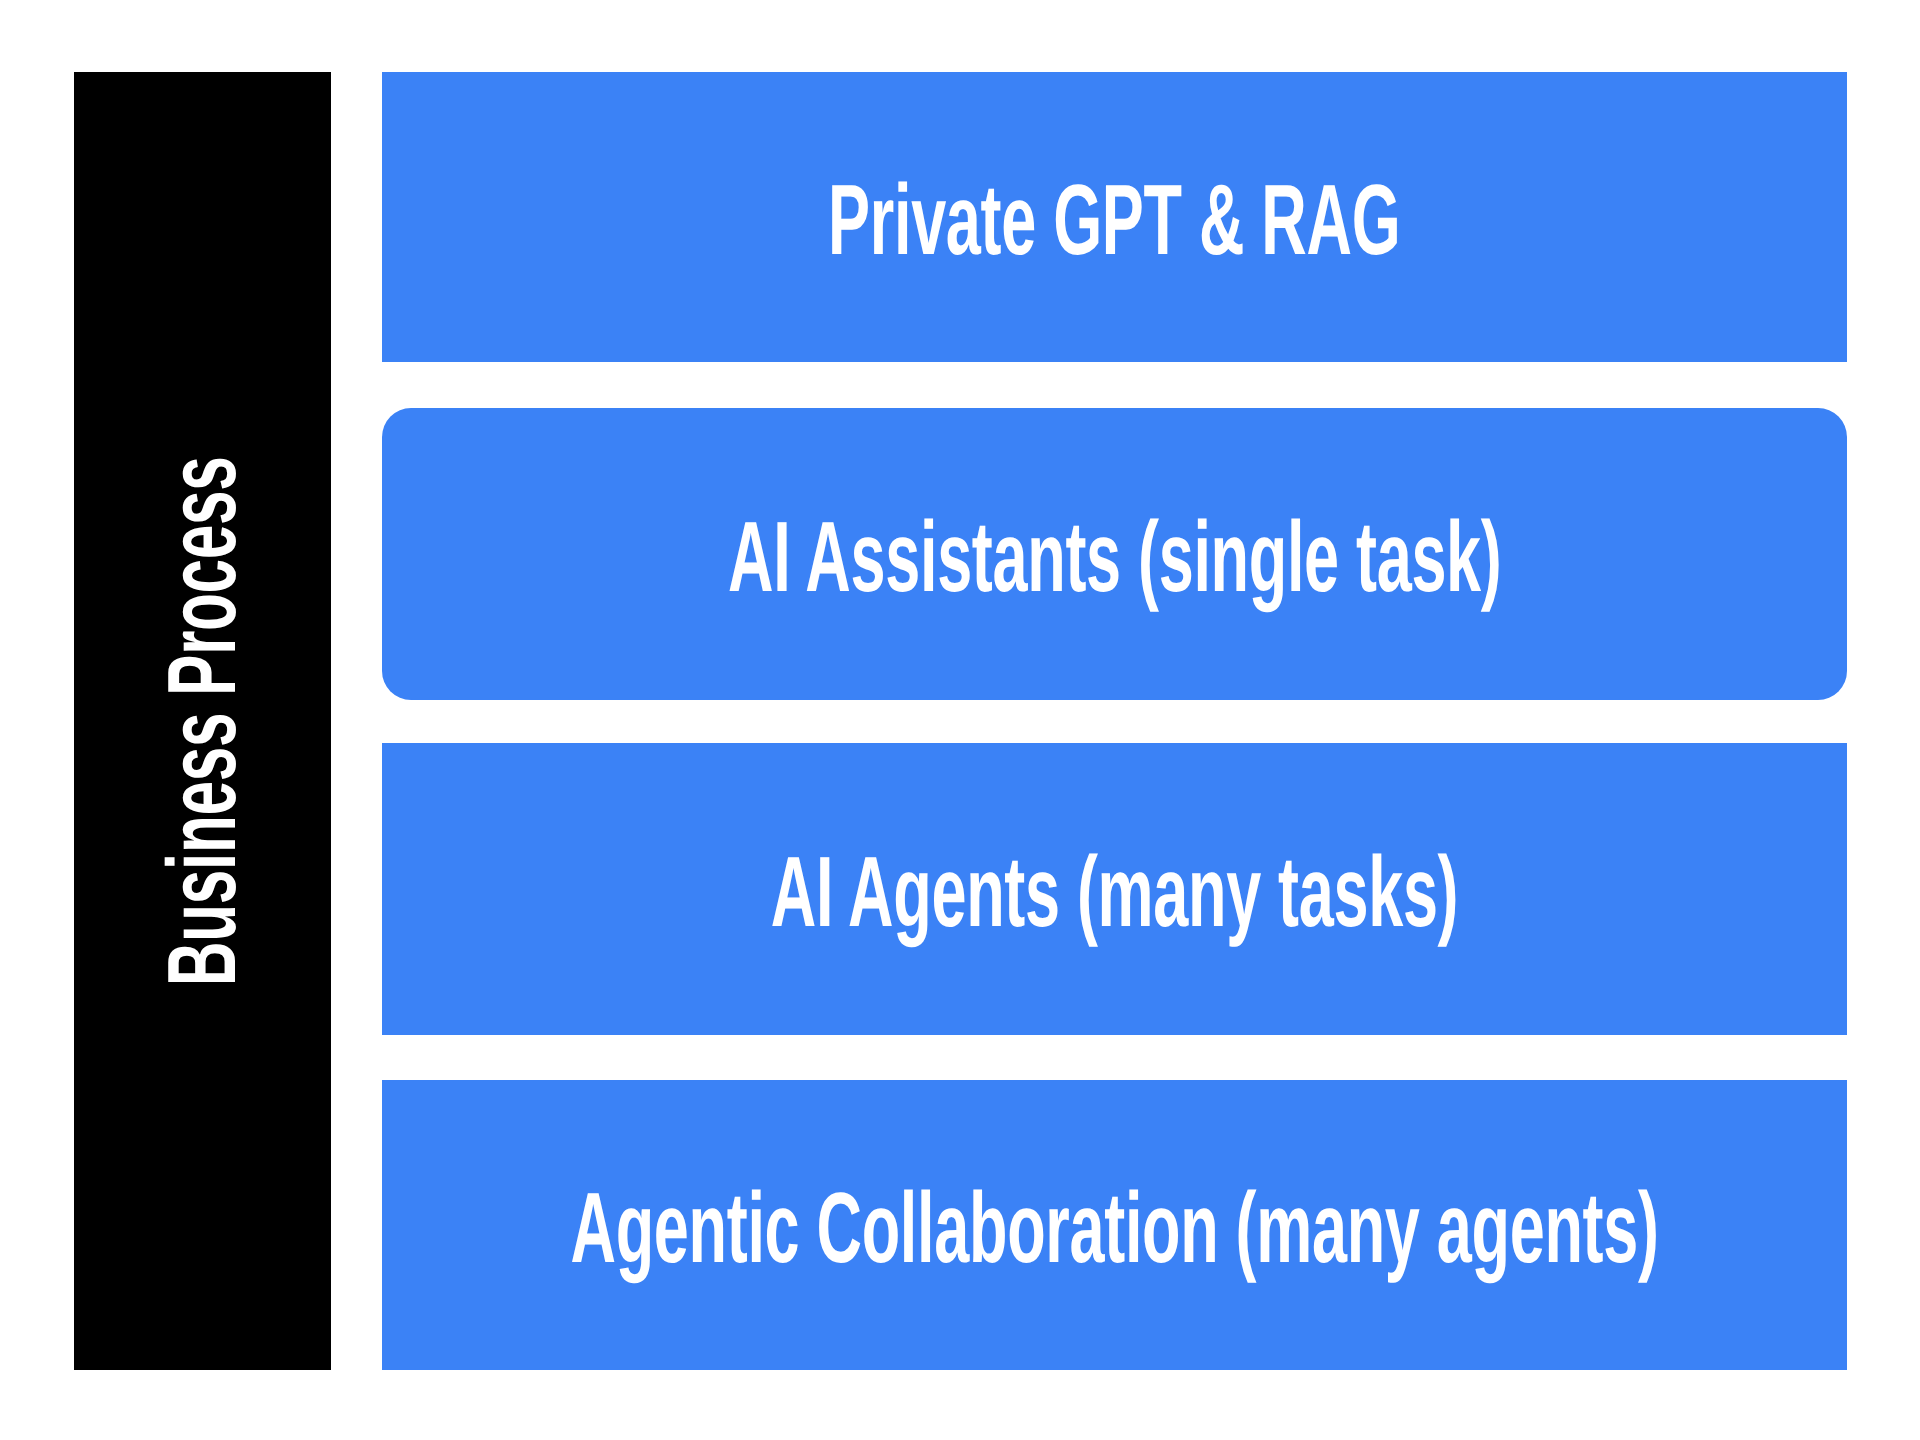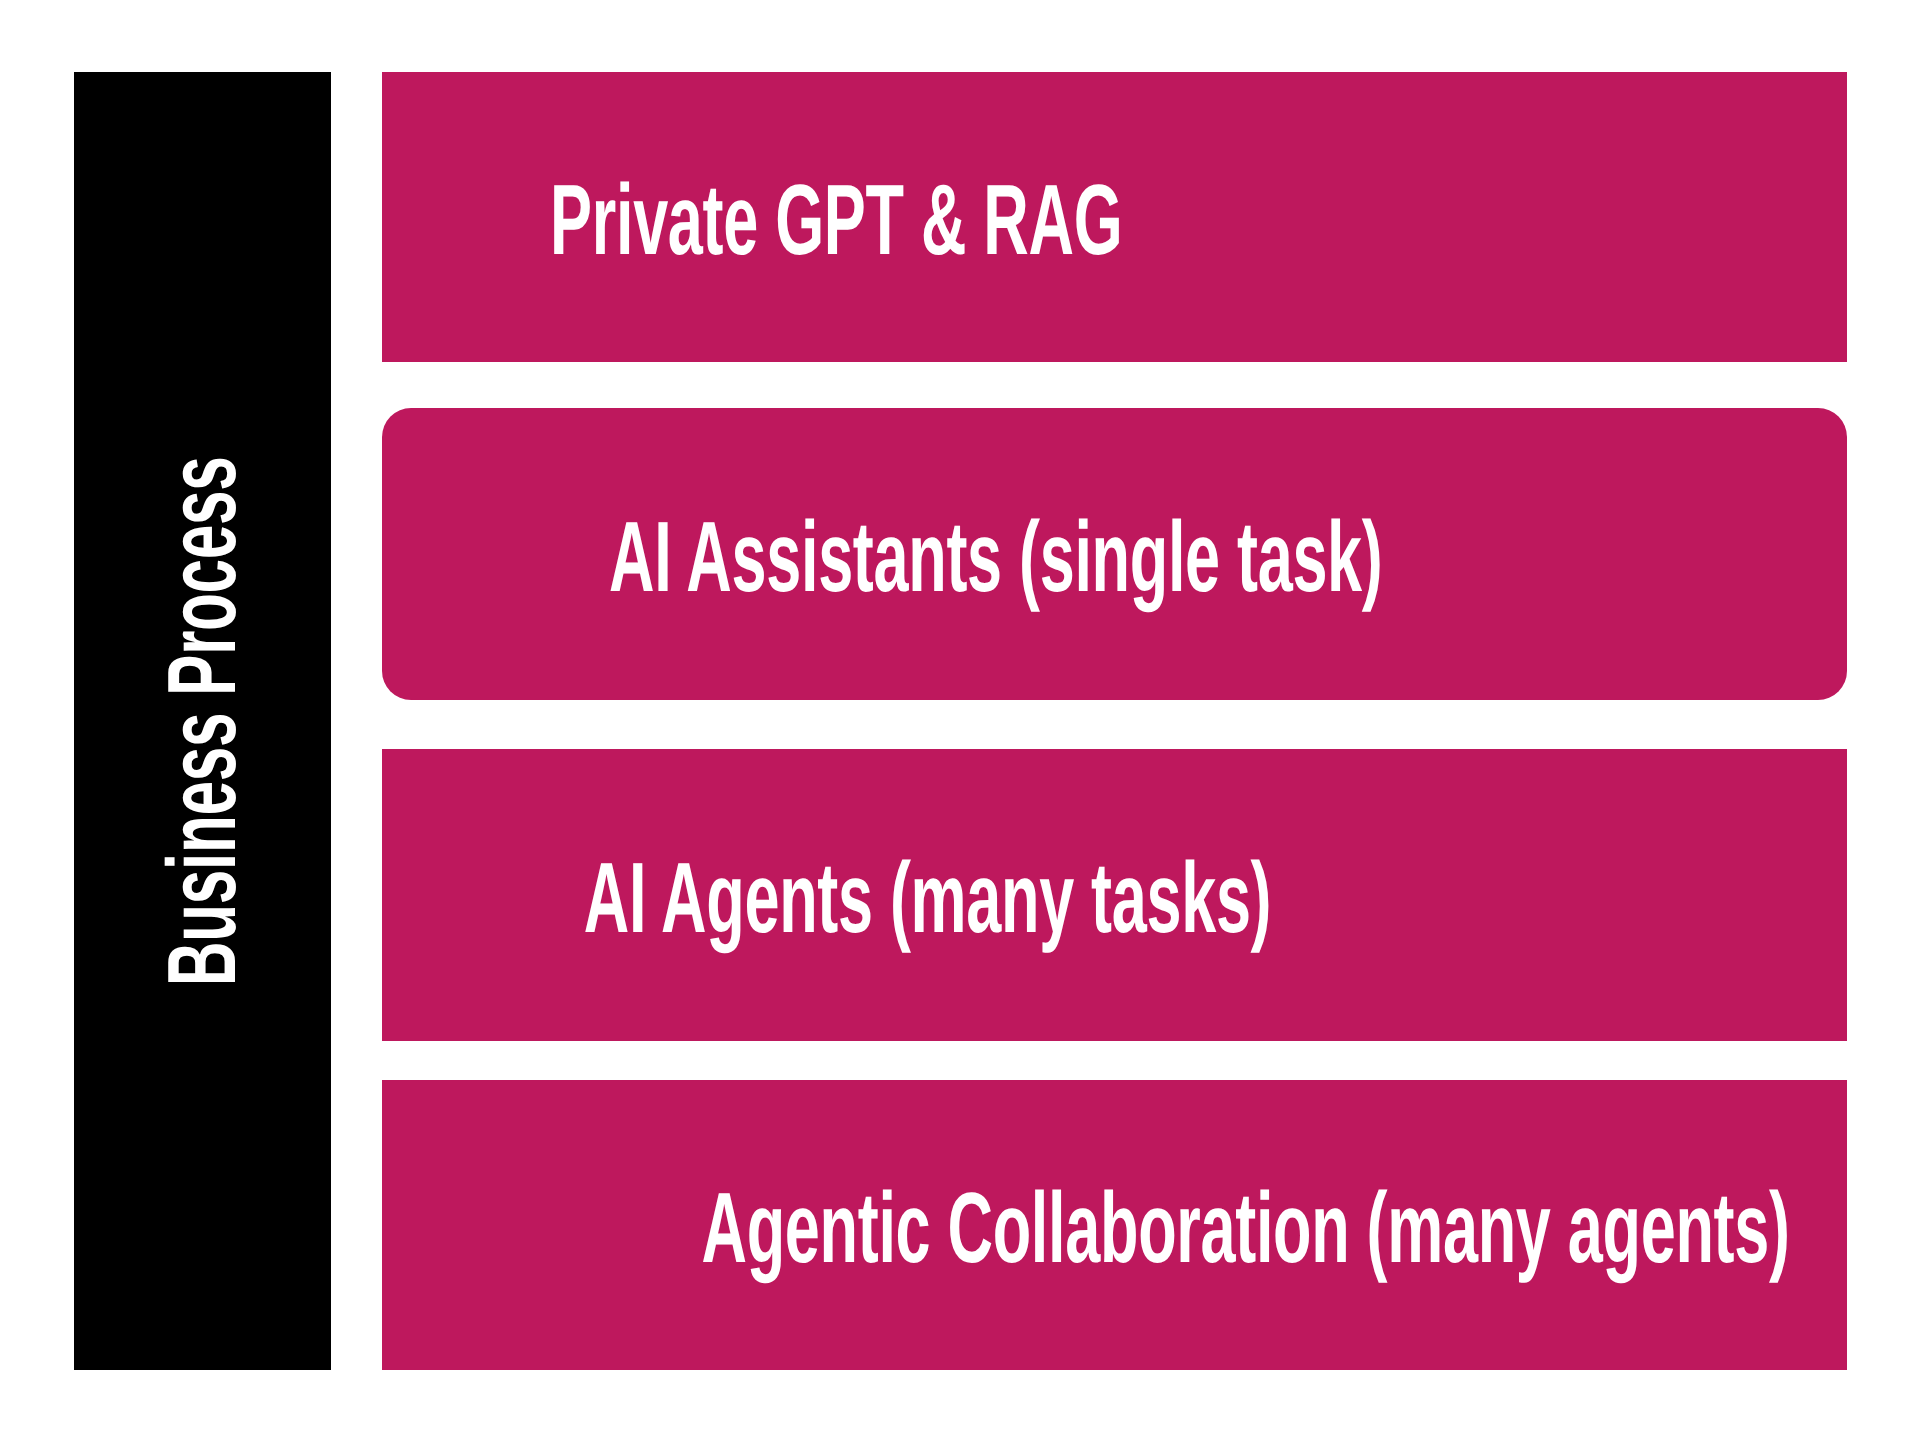--- a/index.html
+++ b/index.html
@@ -60,28 +60,29 @@
     position: absolute;
     left: 382px;
     top: 72px;
     width: 1465px;
     height: 1298px;
   }
   .bar {
     position: absolute;
     left: 0;
     width: 1465px;
-    background: #be185d;
+    background: #3b82f6;
     display: flex;
     align-items: center;
+    justify-content: center;
     overflow: hidden;
   }
   .bar-0 { top: 0px;    height: 290px; }
   .bar-1 { top: 336px;  height: 292px; border-radius: 29px; }
-  .bar-2 { top: 671px;  height: 292px; margin-top: 6px; }
+  .bar-2 { top: 671px;  height: 292px; }
   .bar-3 { top: 1008px; height: 290px; }
 
   .bar-label {
     color: #ffffff;
     font-family: "Liberation Sans", sans-serif;
     font-weight: 700;
     font-size: 100px;
     line-height: 1.0;
     letter-spacing: -0.5px;
     white-space: nowrap;

